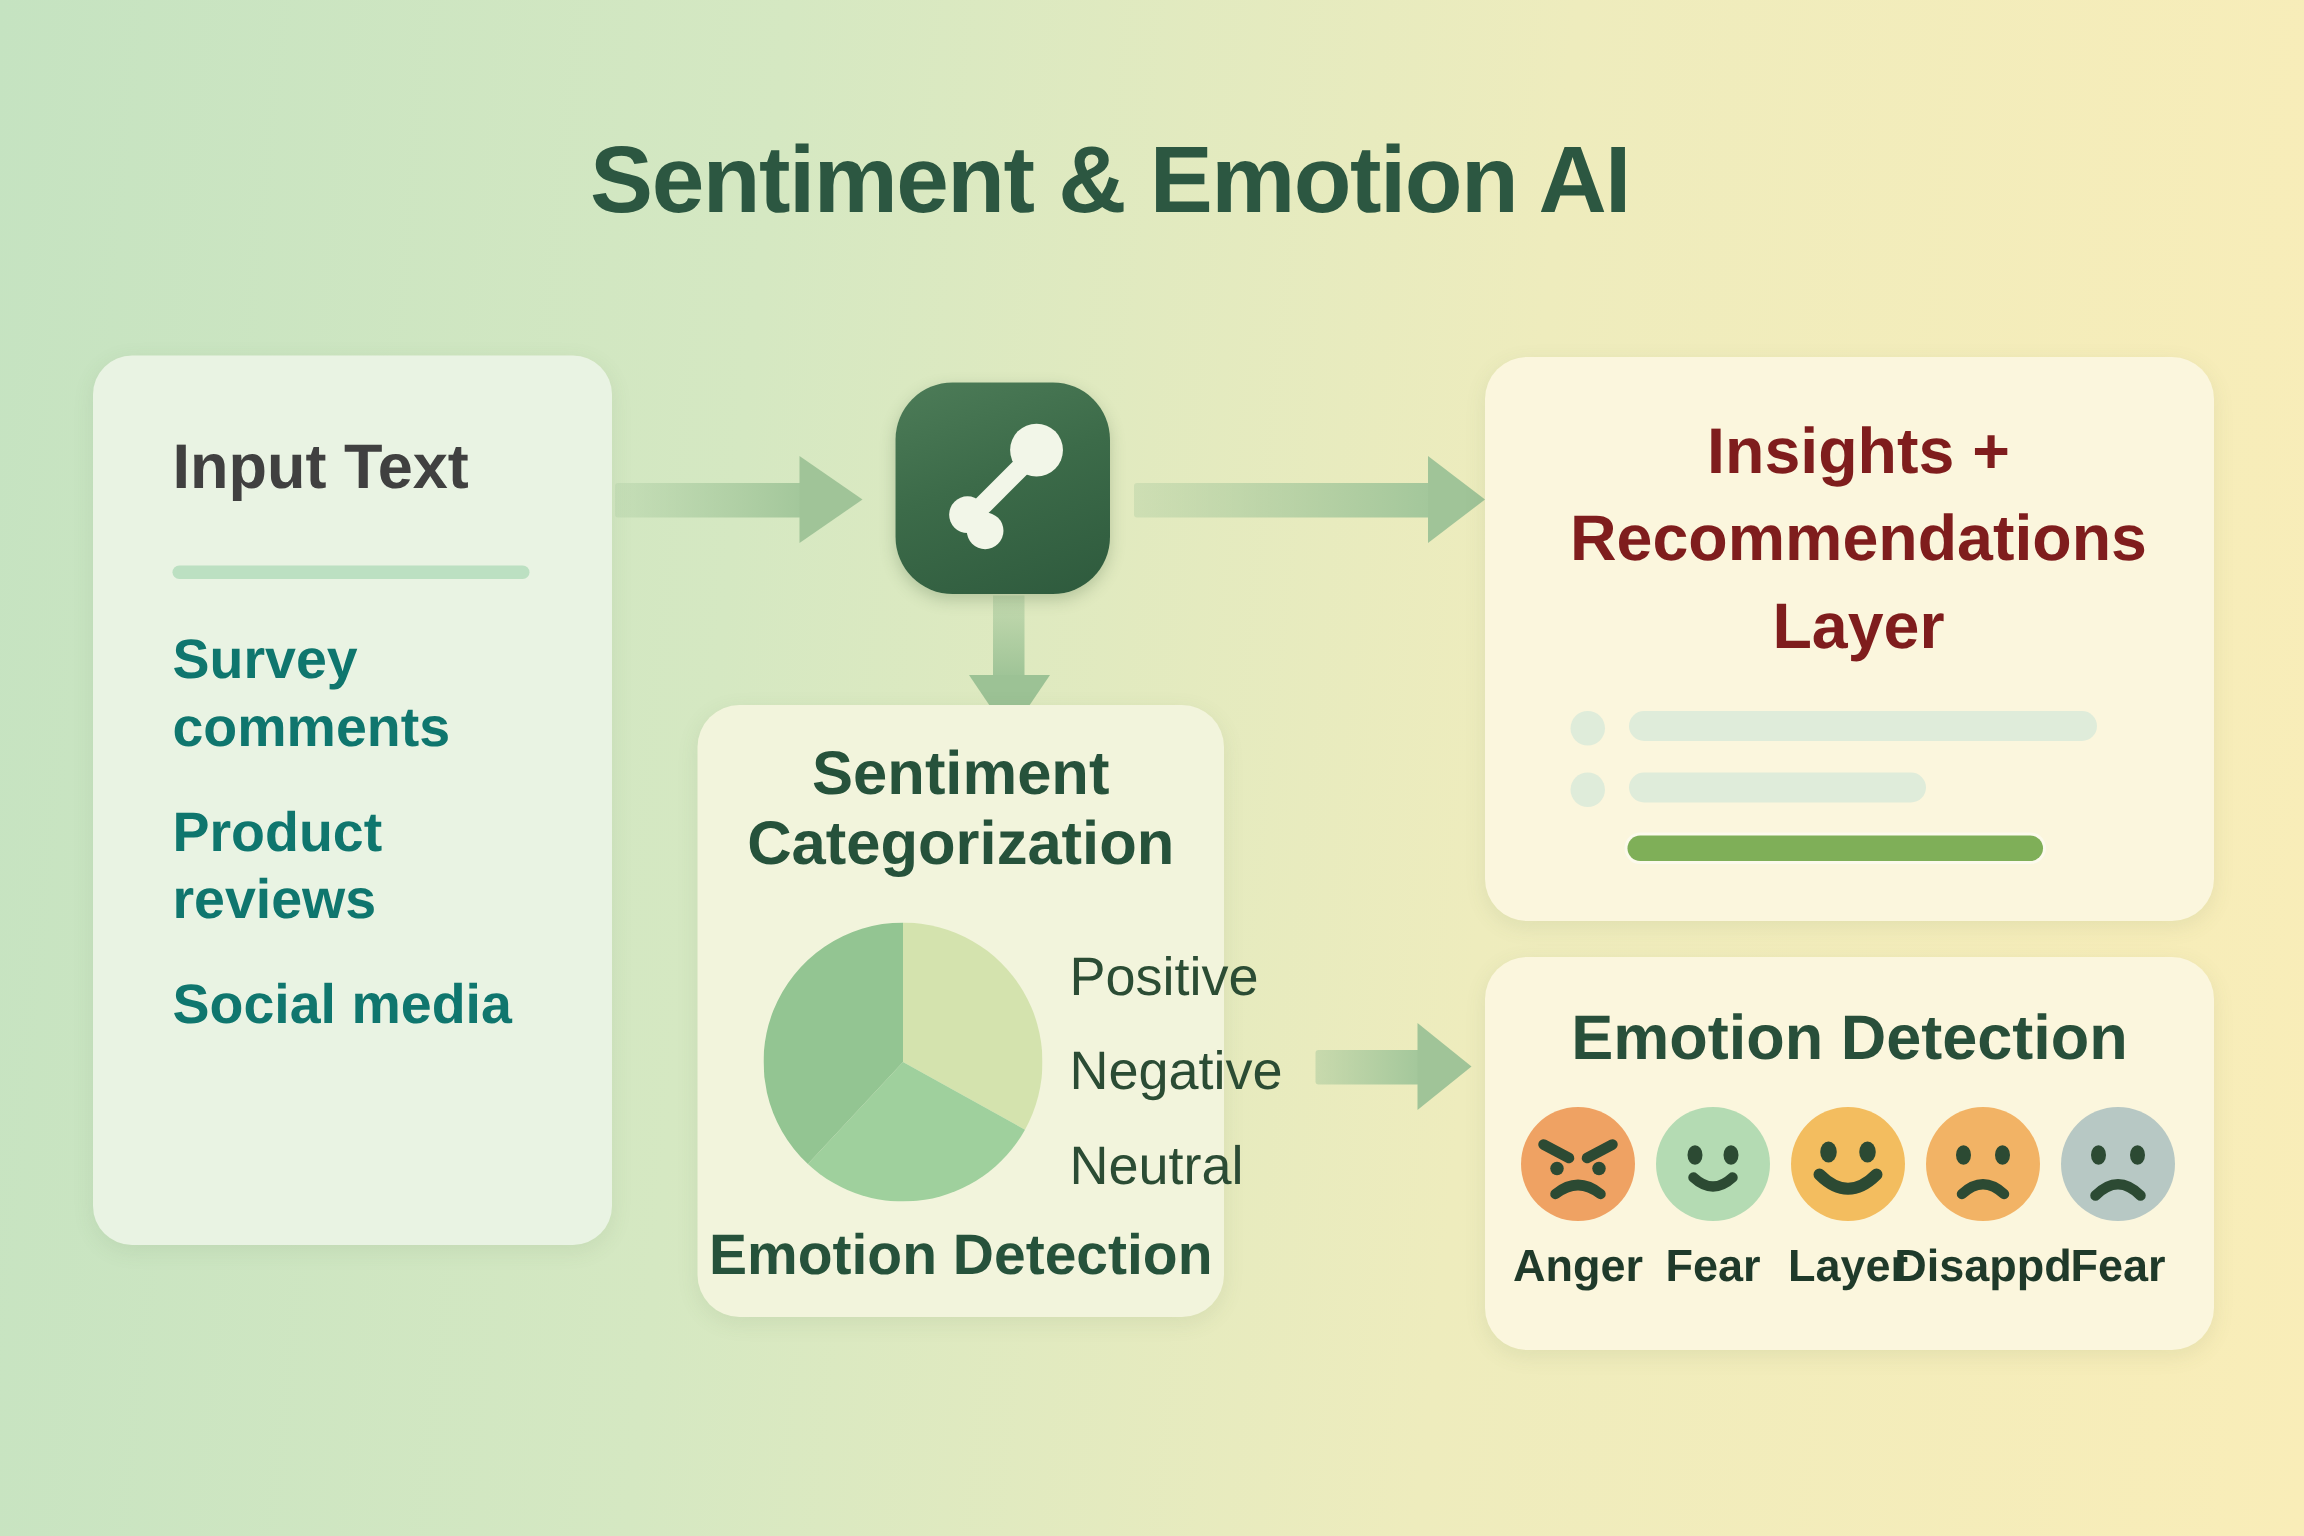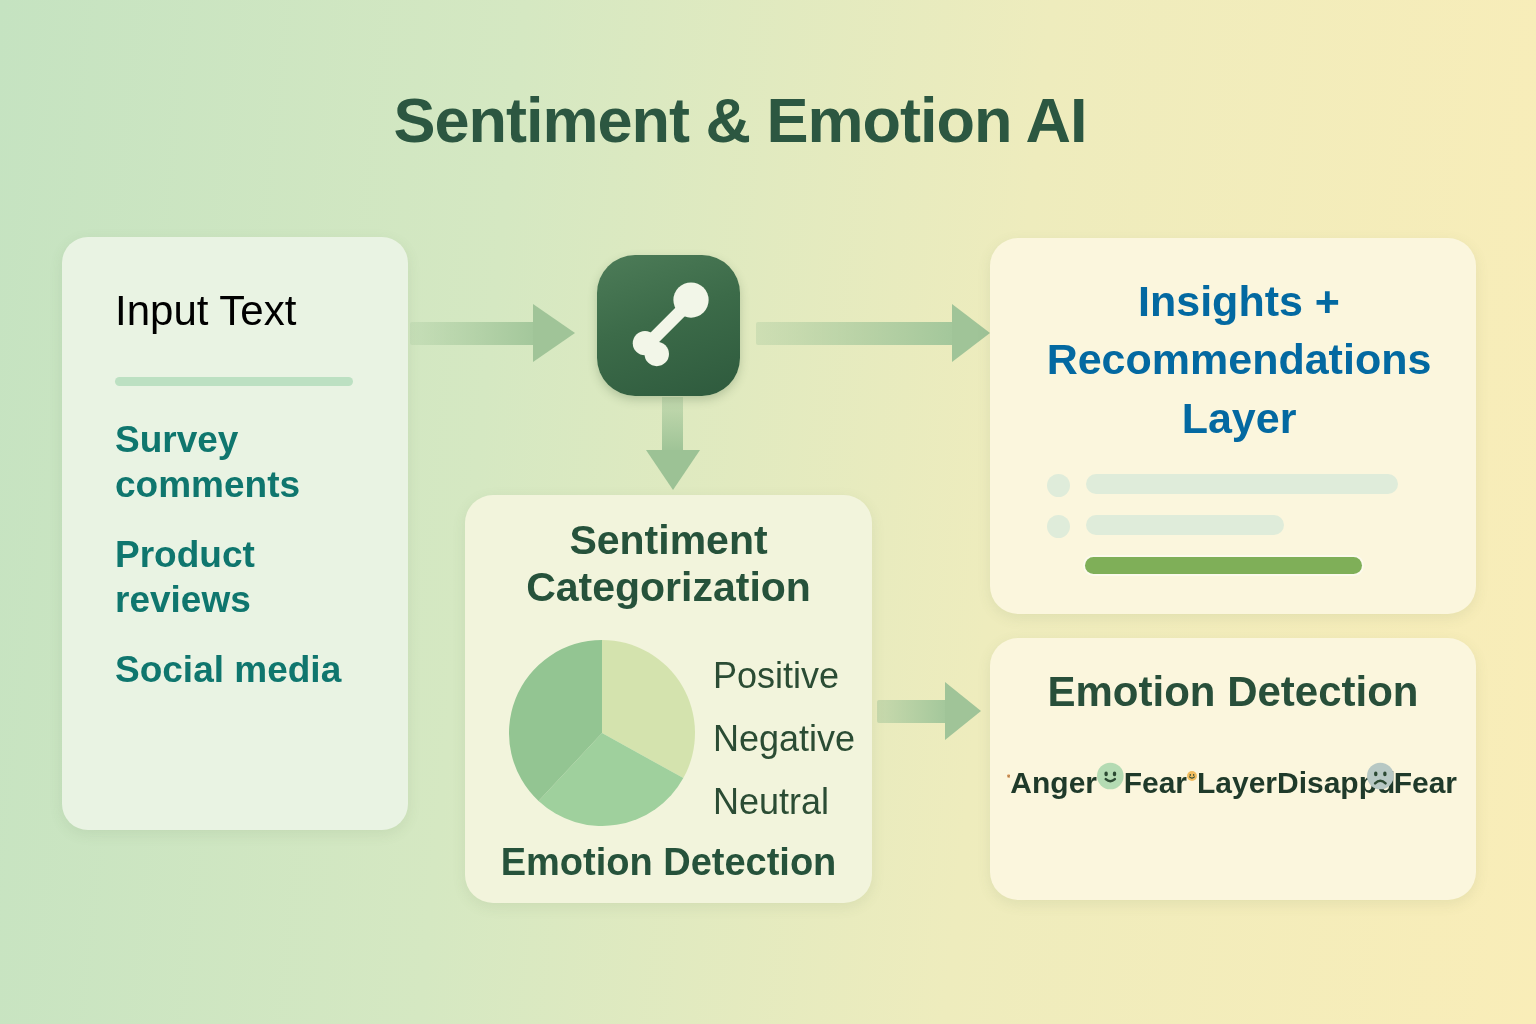--- a/index.html
+++ b/index.html
@@ -14,21 +14,21 @@
     box-shadow:0 4px 14px rgba(80,110,70,0.10);
   }
   
   .page-title {
     position:absolute; top:84px; left:-28px; width:1536px;
     text-align:center; font-size:63px; font-weight:700;
     color:#2c5741; letter-spacing:-1px;
   }
   
   .input-card { left:62px; top:237px; width:346px; height:593px; background:#e9f3e3; border-radius:26px; }
-  .input-card h2 { position:absolute; left:53px; top:50px; font-size:42px; font-weight:400; color:#000000; }
+  .input-card h2 { position:absolute; left:53px; top:50px; font-size:42px; font-weight:700; color:#404040; }
   .input-divider { position:absolute; left:53px; top:140px; width:238px; height:9px; border-radius:5px; background:#bce0c2; }
   .input-list { position:absolute; left:53px; top:180px; width:270px; }
   .input-item { font-size:37px; font-weight:700; color:#0f766e; line-height:45px; margin-bottom:25px; }
   
   .process-icon {
     position:absolute; left:597px; top:255px; width:143px; height:141px;
     border-radius:38px;
     background:linear-gradient(160deg,#4d7c58 0%,#3c6b49 45%,#2e5a3d 100%);
     box-shadow:0 4px 10px rgba(60,90,55,0.25);
   }
@@ -50,47 +50,47 @@
   .arrow3 .shaft { left:0; top:18px; width:70px; height:23px;
     background:linear-gradient(to right,rgba(160,196,152,0.45),#a3c79b); }
   .arrow3 .head { left:68px; top:0;
     border-top:29px solid transparent; border-bottom:29px solid transparent; border-left:36px solid #a0c498; }
   .arrow-down { position:absolute; left:646px; top:397px; width:54px; }
   .arrow-down .shaft { position:absolute; left:16px; top:0; width:21px; height:58px;
     background:linear-gradient(to bottom,rgba(159,196,151,0.40),#9cc295); }
   .arrow-down .head { position:absolute; left:0; top:53px; width:0; height:0;
     border-left:27px solid transparent; border-right:27px solid transparent; border-top:40px solid #9cc295; }
   
-  .sentiment-card { left:465px; top:495px; width:407px; height:408px; background:#f2f4dc; }
+  .sentiment-card { left:465px; top:470px; width:351px; height:408px; background:#f2f4dc; }
   .sentiment-card h2 { position:absolute; left:0; top:22px; width:100%; text-align:center;
     font-size:41px; font-weight:700; color:#26523b; line-height:1.14; }
   .pie-wrap { position:absolute; left:44px; top:145px; width:186px; height:186px; }
   .pie-labels { position:absolute; left:248px; top:160px; }
   .pie-label { font-size:36px; font-weight:400; color:#2b4c34; margin-bottom:21px; white-space:nowrap; }
   .sentiment-footer { position:absolute; left:0; top:346px; width:100%; text-align:center;
     font-size:38px; font-weight:700; color:#26523b; }
   
   .insights-card { left:990px; top:238px; width:486px; height:376px; background:#fbf6dd; }
   .insights-card h2 { position:absolute; left:0; top:34px; width:100%; text-align:center;
-    font-size:43px; font-weight:700; color:#0369a1; line-height:1.36;padding-left:12px; }
+    font-size:43px; font-weight:700; color:#7f1d1d; line-height:1.36;padding-left:12px; }
   .skel-row { position:absolute; }
   .skel-dot { position:absolute; width:23px; height:23px; border-radius:50%; background:#dfecda; }
   .skel-bar { position:absolute; height:20px; border-radius:10px; background:#dfecda; }
   .skel-row1 { top:236px; } .skel-row2 { top:277px; }
   .skel-row1 .skel-dot, .skel-row2 .skel-dot { left:57px; }
   .skel-row1 .skel-bar { left:96px; width:312px; }
   .skel-row2 .skel-bar { left:96px; width:198px; }
   .skel-bar-solid { position:absolute; top:319px; left:95px; width:277px; height:17px;
     border-radius:9px; background:#7faf58; box-shadow:0 0 0 2px rgba(252,250,238,0.85); }
   
   .emotion-card { left:990px; top:638px; width:486px; height:262px; background:#fbf6dd; }
   .emotion-card h2 { position:absolute; left:0; top:30px; width:100%; text-align:center;
     font-size:42px; font-weight:700; color:#284f3a; }
   .faces-row { position:absolute; left:17px; top:100px; width:452px; display:flex; }
-  .face-col { width:90px; display:flex; flex-direction:row; align-items:center; }
+  .face-col { width:90px; display:flex; flex-direction:column; align-items:center; }
   .face-col svg { display:block; }
   .face-label { margin-top:14px; font-size:30px; font-weight:700; color:#1f3a2a; white-space:nowrap; }
 </style>
 </head>
 <body>
 
 <h1 class="page-title">Sentiment &amp; Emotion AI</h1>
 
 <div class="card input-card">
   <h2>Input Text</h2>

